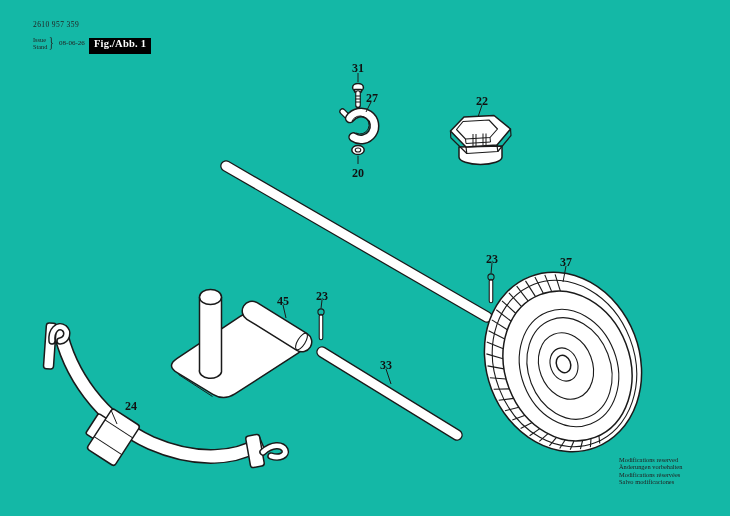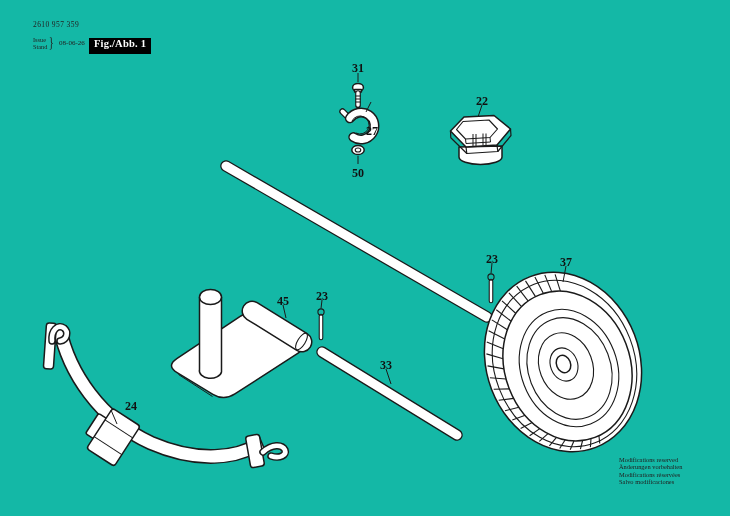--- a/index.html
+++ b/index.html
@@ -12,21 +12,21 @@
   .issue-block{position:absolute;left:33px;top:35px;display:flex;align-items:center;gap:2px;}
   .issue-words{display:flex;flex-direction:column;font-size:6.3px;line-height:7px;color:#222;}
   .brace{font-size:14px;font-weight:400;color:#222;transform:scaleX(.75);margin-left:-1px;}
   .issue-date{font-size:7px;color:#222;margin-left:2px;}
   .fig-box{position:absolute;left:89px;top:38px;height:16px;padding:0 5px;background:#000;
            display:flex;align-items:flex-start;}
   .fig-box span{color:#fff;font-weight:bold;font-size:10.5px;letter-spacing:.2px;}
 
   
   .callout{position:absolute;transform:translateX(-50%);font-weight:bold;font-size:12px;color:#111;}
-  .co-31{left:358px;top:61px;}  .co-27{left:372px;top:91px;margin-top:33px;}  .co-30{left:358px;top:166px;}
+  .co-31{left:358px;top:61px;}  .co-27{left:372px;top:91px;}  .co-30{left:358px;top:166px;}
   .co-28{left:482px;top:94px;}  .co-23r{left:492px;top:252px;}.co-22{left:566px;top:255px;}
   .co-25{left:283px;top:294px;} .co-23l{left:322px;top:289px;}.co-26{left:386px;top:358px;}
   .co-24{left:110px;top:399px;margin-left:21px;}
 
   
   .footer-note{position:absolute;left:619px;top:456px;font-size:6.4px;line-height:7.3px;color:#222;}
 
   
   .ol{fill:#fff;stroke:#1a1a1a;stroke-width:1.5;stroke-linejoin:round;}
   .ol-thin{fill:none;stroke:#1a1a1a;stroke-width:1.1;stroke-linejoin:round;}
@@ -190,21 +190,21 @@
       <line class="leader" x1="566" y1="266" x2="563" y2="282"></line>
       <line class="leader" x1="283" y1="305" x2="286" y2="318"></line>
       <line class="leader" x1="322" y1="300" x2="321" y2="308.5"></line>
       <line class="leader" x1="386" y1="369" x2="391" y2="384"></line>
       <line class="leader" x1="111" y1="410" x2="117" y2="424"></line>
     </g>
   </svg>
 
   <div class="callout co-31">31</div>
   <div class="callout co-27">27</div>
-  <div class="callout co-30">50</div>
+  <div class="callout co-30">20</div>
   <div class="callout co-28">22</div>
   <div class="callout co-23r">23</div>
   <div class="callout co-22">37</div>
   <div class="callout co-25">45</div>
   <div class="callout co-23l">23</div>
   <div class="callout co-26">33</div>
   <div class="callout co-24">24</div>
 
   <div class="footer-note">
     <div>Modifications reserved</div>

